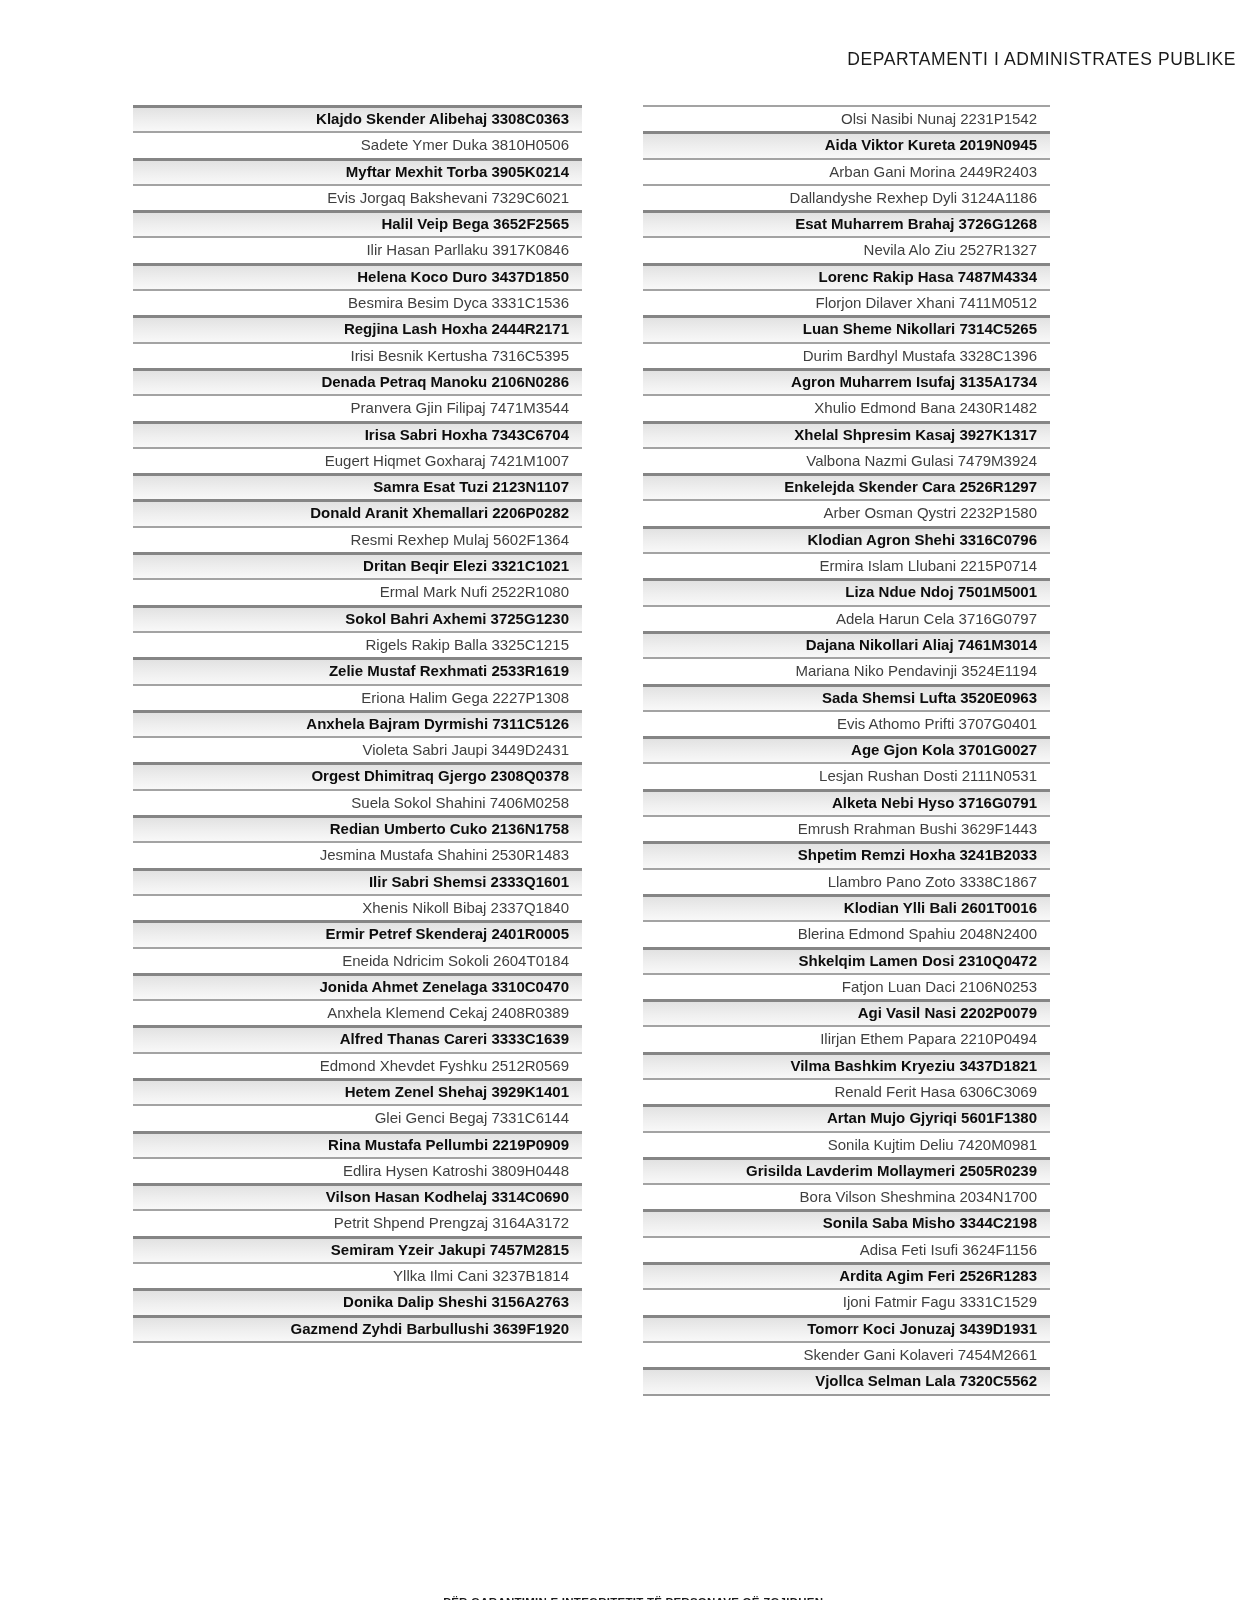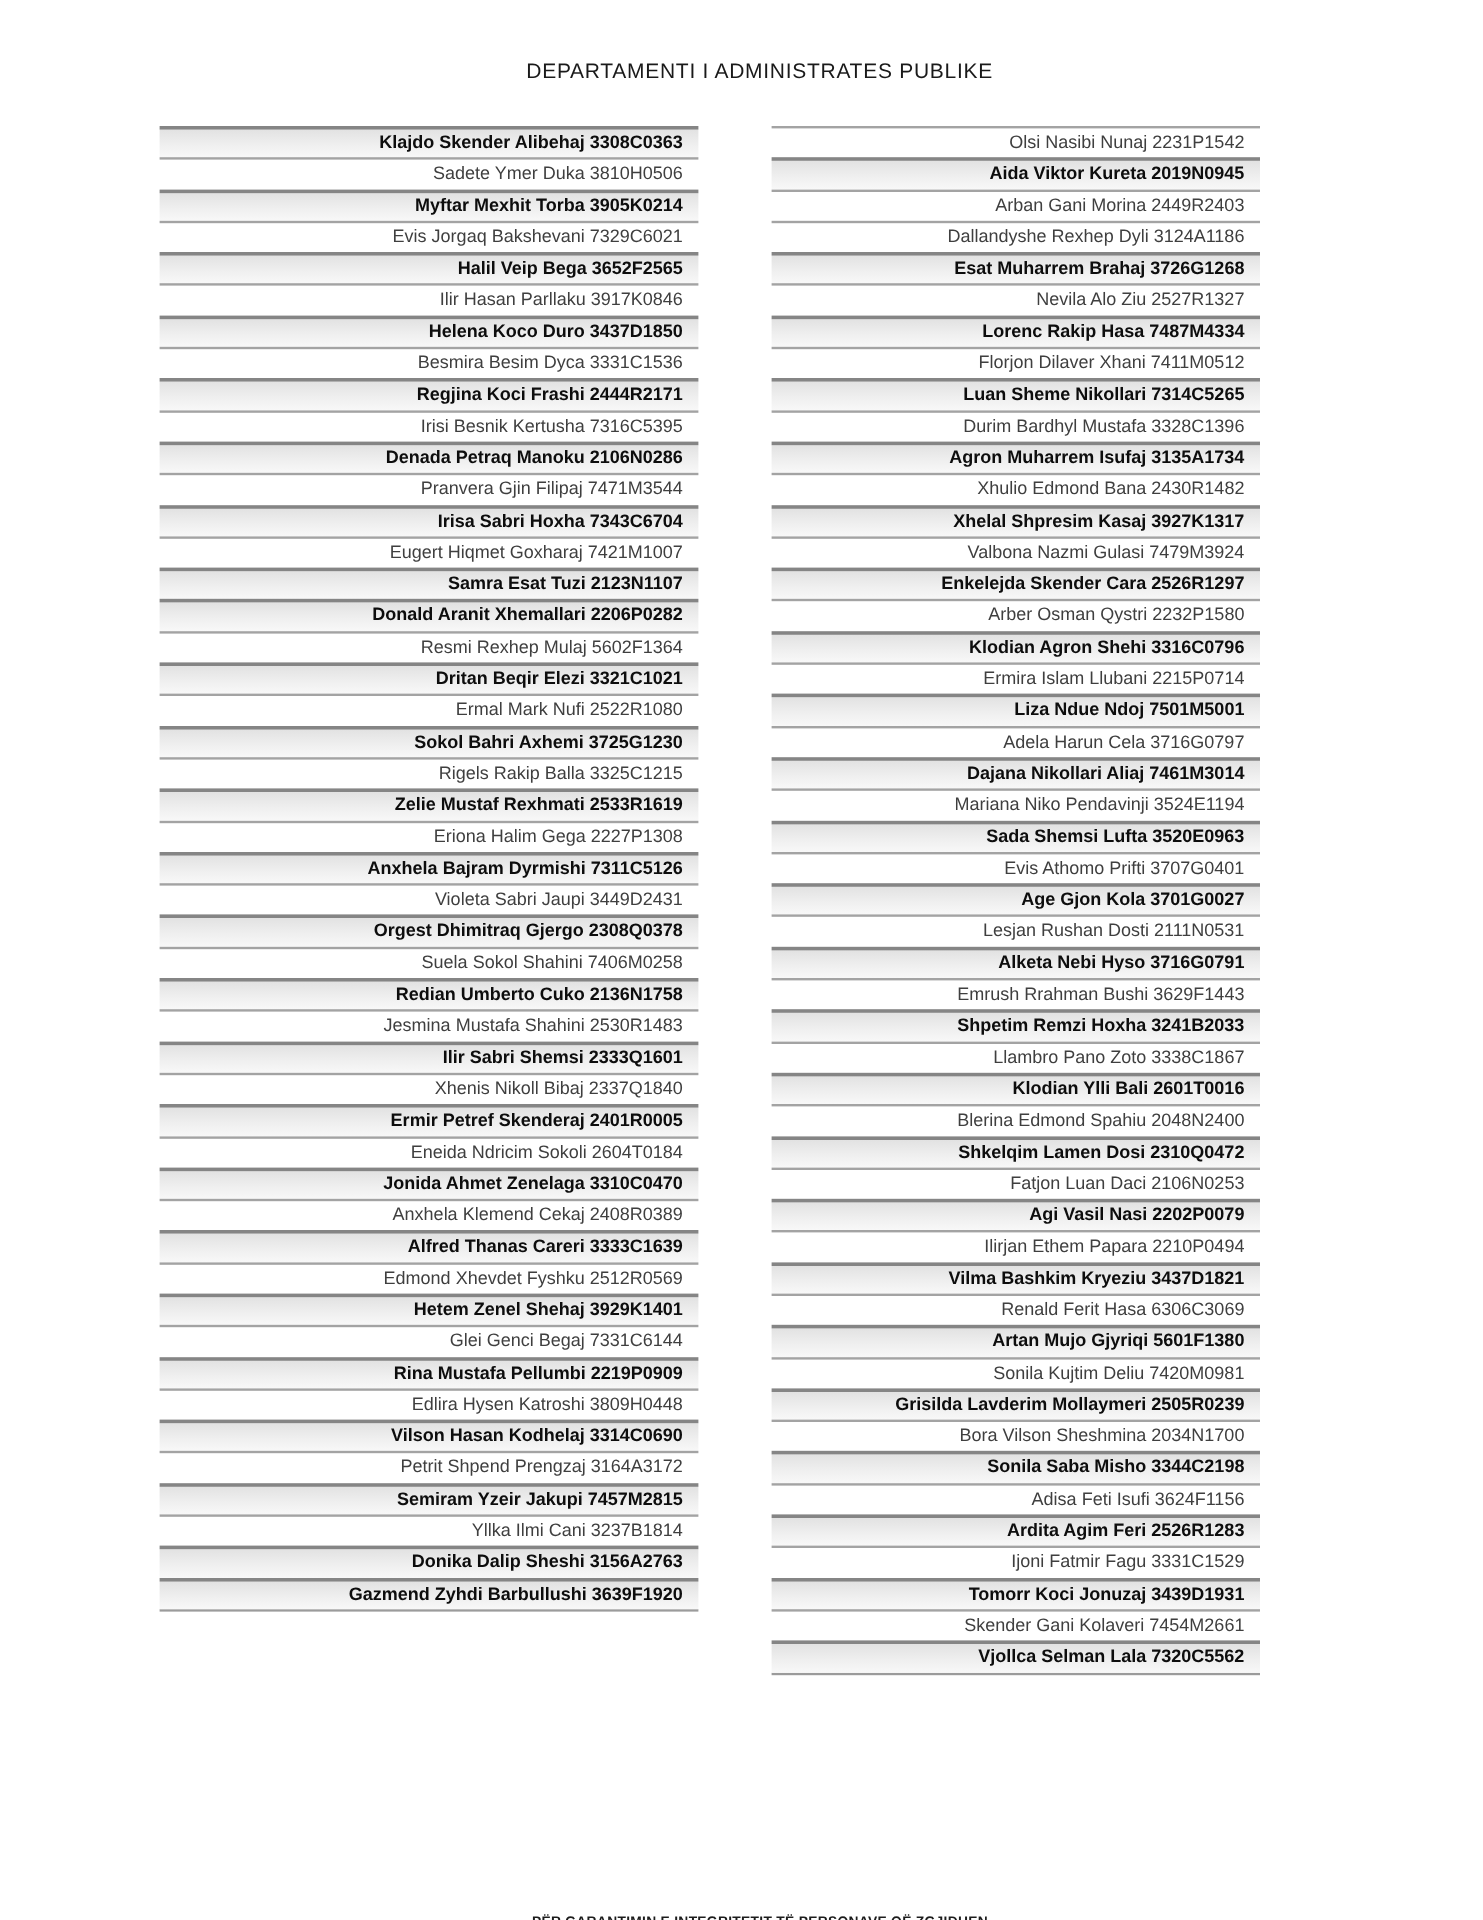--- a/index.html
+++ b/index.html
@@ -13,21 +13,21 @@
     height: 1600px;
     background: #ffffff;
     font-family: "Liberation Sans", sans-serif;
     overflow: hidden;
   }
   .page-title {
     position: absolute;
     top: 49px;
     left: 30px;
     right: 0;
-    text-align: center;
+    text-align: right;
     font-size: 17.5px;
     font-weight: 400;
     letter-spacing: 0.6px;
     color: #1a1a1a;
   }
   .list-column {
     position: absolute;
     top: 105px;
     border-bottom: 2px solid #9b9b9b;
   }
@@ -75,21 +75,21 @@
 
   <div class="list-column left">
       <div class="row shaded">Klajdo Skender Alibehaj 3308C0363</div>
       <div class="row">Sadete Ymer Duka 3810H0506</div>
       <div class="row shaded">Myftar Mexhit Torba 3905K0214</div>
       <div class="row">Evis Jorgaq Bakshevani 7329C6021</div>
       <div class="row shaded">Halil Veip Bega 3652F2565</div>
       <div class="row">Ilir Hasan Parllaku 3917K0846</div>
       <div class="row shaded">Helena Koco Duro 3437D1850</div>
       <div class="row">Besmira Besim Dyca 3331C1536</div>
-      <div class="row shaded">Regjina Koci Frashi 2444R2171</div>
+      <div class="row shaded">Regjina Lash Hoxha 2444R2171</div>
       <div class="row">Irisi Besnik Kertusha 7316C5395</div>
       <div class="row shaded">Denada Petraq Manoku 2106N0286</div>
       <div class="row">Pranvera Gjin Filipaj 7471M3544</div>
       <div class="row shaded">Irisa Sabri Hoxha 7343C6704</div>
       <div class="row">Eugert Hiqmet Goxharaj 7421M1007</div>
       <div class="row shaded">Samra Esat Tuzi 2123N1107</div>
       <div class="row shaded">Donald Aranit Xhemallari 2206P0282</div>
       <div class="row">Resmi Rexhep Mulaj 5602F1364</div>
       <div class="row shaded">Dritan Beqir Elezi 3321C1021</div>
       <div class="row">Ermal Mark Nufi 2522R1080</div>

